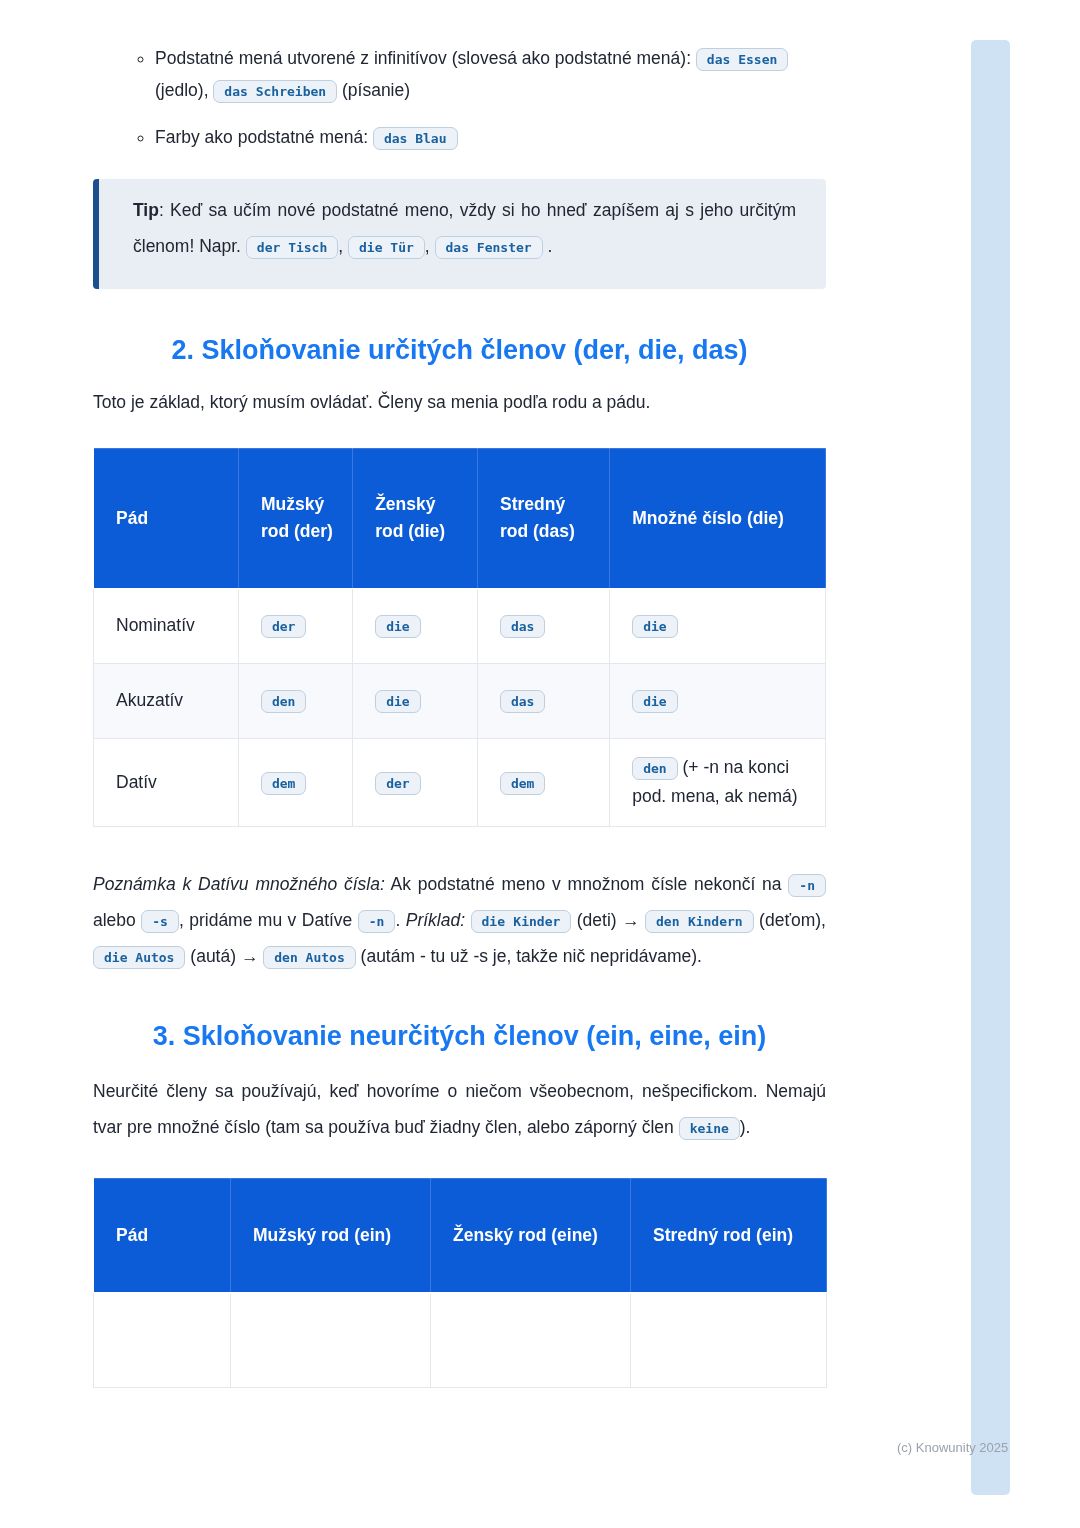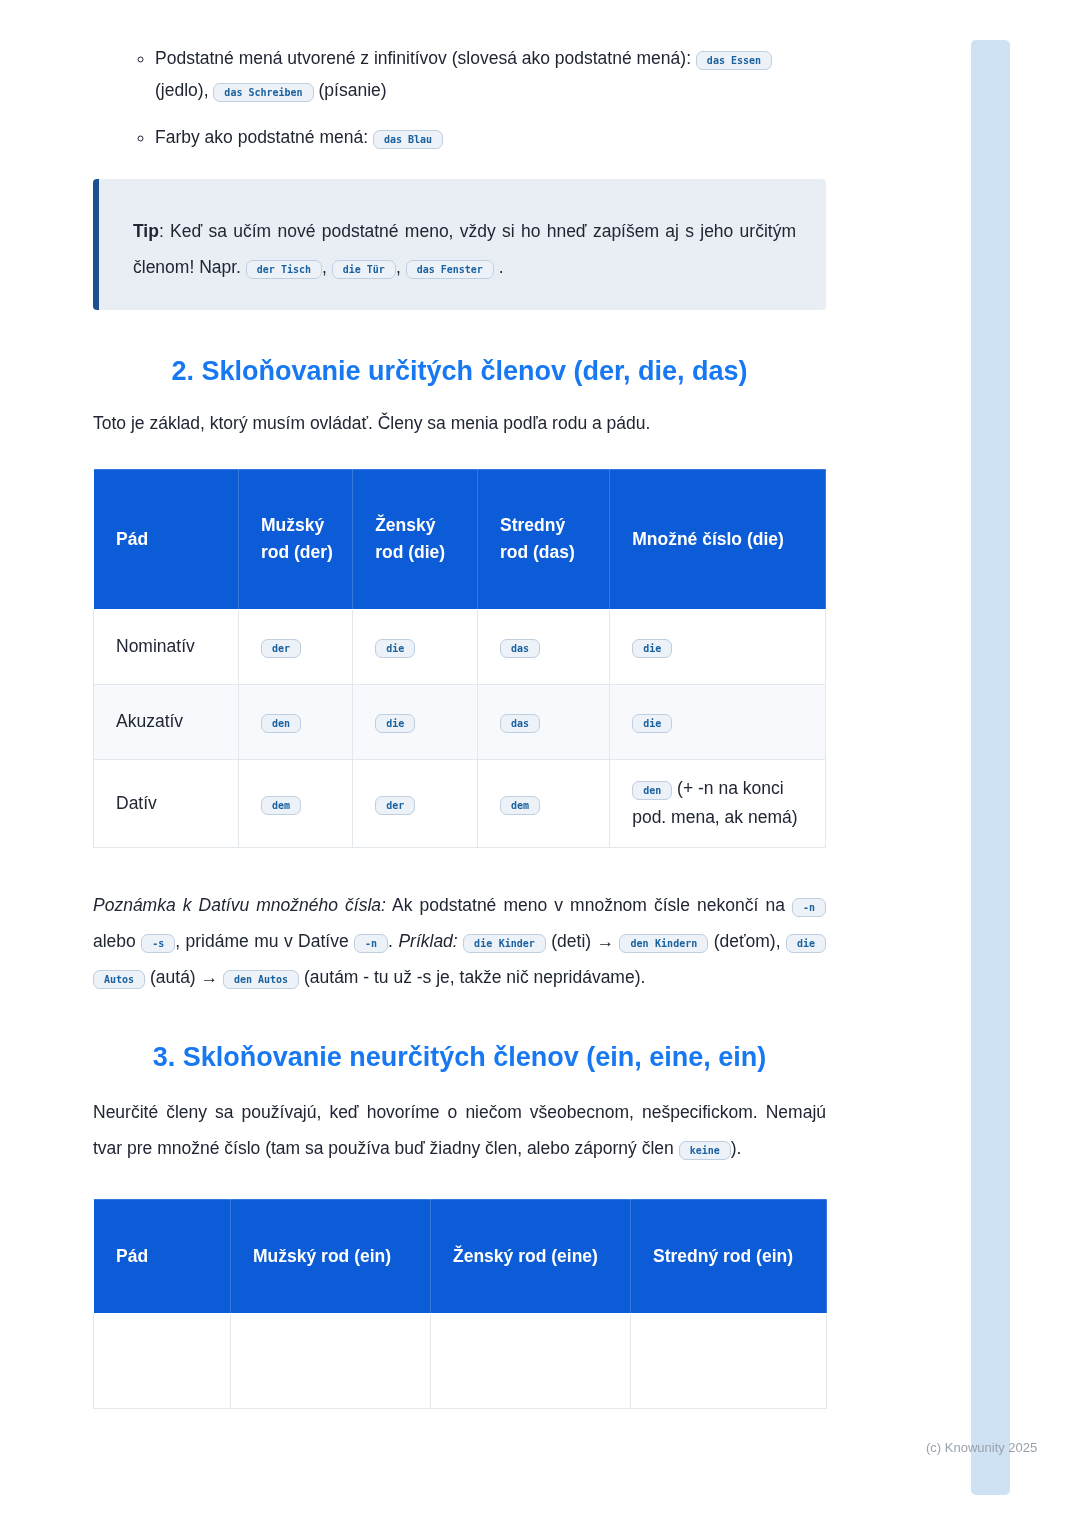--- a/index.html
+++ b/index.html
@@ -12,39 +12,39 @@
   }
   .page{position:absolute;left:93px;top:42px;width:733px}
 
   ul.bullets{margin:0 0 26px 0;padding-left:62px;list-style:circle outside}
   ul.bullets li{line-height:1.85;margin-bottom:14px}
 
   .tip{
     background:var(--tip-bg,#e9eef4);
     border-left:6px solid var(--tip-border,#1c4f8e);
     border-radius:4px;
-    padding:35px 30px 24px 34px;
+    padding:14px 30px 24px 34px;
     margin:0 0 18px 0;
   }
   .tip p{margin:0;line-height:2.05;text-align:justify}
 
   h2.heading{
     color:var(--accent,#1778f2);
     font-size:27px;
     font-weight:700;
     line-height:1.3;
     margin:44px 0 20px 0;
     text-align:center;
   }
   p.body{line-height:1.7;margin:0 0 30px 0}
   p.justify{line-height:2.05;margin:0 0 32px 0;text-align:justify}
 
   .chip{
     font-family:"DejaVu Sans Mono",monospace;
-    font-size:10px;
+    font-size:13px;
     font-weight:700;
     color:var(--chip-text,#19619f);
     background:var(--chip-bg,#edf2f8);
     border:1px solid var(--chip-border,#bfcfe0);
     border-radius:7px;
     padding:3px 10px;
     -webkit-box-decoration-break:clone;
     box-decoration-break:clone;
   }
 
@@ -83,21 +83,21 @@
   #table-indefinite th:nth-child(2){width:200px}
   #table-indefinite th:nth-child(3){width:200px}
   #table-indefinite th:nth-child(4){width:196px}
 
   .scrollbar{
     position:absolute;left:971px;top:40px;width:39px;height:1455px;
     background:var(--scrollbar,#cfe2f4);
     border-radius:5px;
   }
   .copyright{
-    position:absolute;top:1440px;left:926px;
+    position:absolute;top:1440px;left:897px;
     font-size:13px;color:var(--footer-text,#9aa2ac);z-index:2;white-space:nowrap;
   }
 </style>
 </head>
 <body>
 
 <main class="page">
 
   <ul class="bullets">
     <li>Podstatné mená utvorené z infinitívov (slovesá ako podstatné mená): <span class="chip">das Essen</span> (jedlo), <span class="chip">das Schreiben</span> (písanie)</li>

